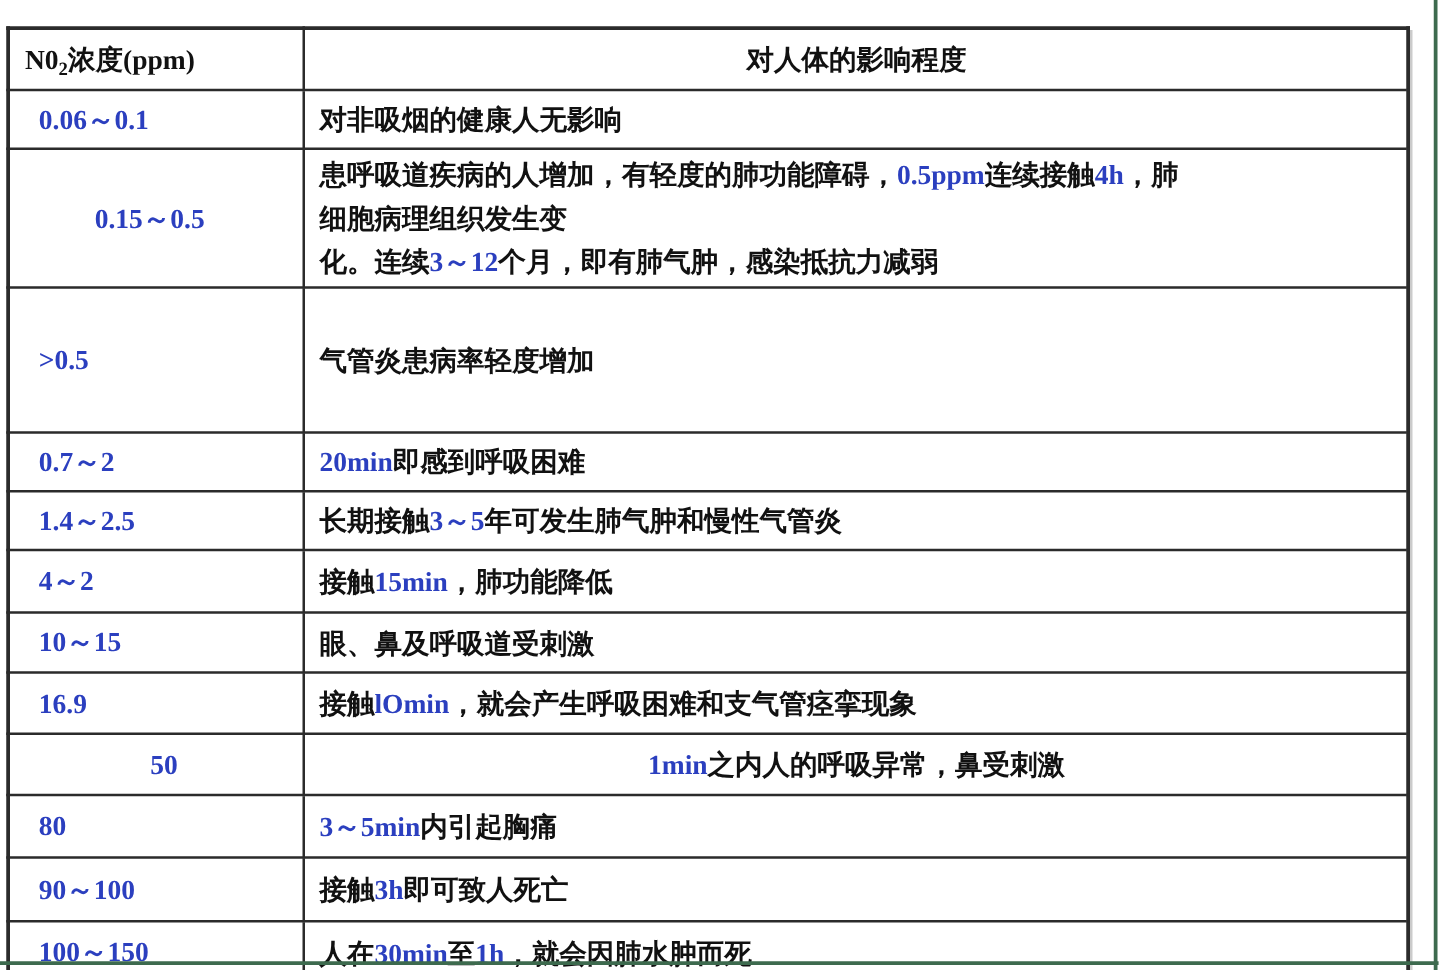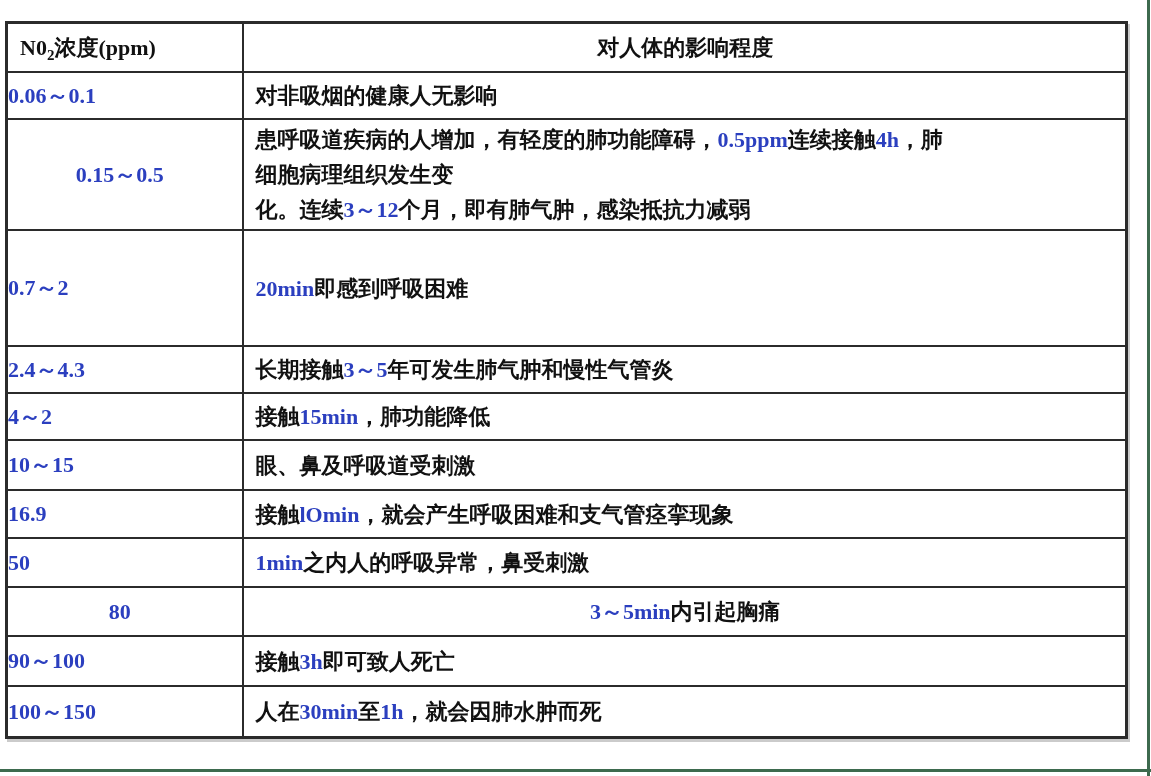--- a/index.html
+++ b/index.html
@@ -19,21 +19,21 @@
     vertical-align:middle;
     overflow:hidden;
   }
   .doc-table{border:3px solid #2b2b2b;margin-top:13px;}
   .doc-table col.c1{width:236px;}
   .doc-table thead th{height:43px;}
   .doc-table th.h1{text-align:left;}
   .doc-table th.h2{text-align:center;}
   .sub2{font-size:15px;vertical-align:sub;line-height:0;}
   td.effect{white-space:pre-line;line-height:35px;}
-  td.range{padding-left:0;}
+  td.range{padding-left:23px;}
   td.range.center{text-align:center;padding-left:0;}
   .num{color:#2b3fbf;}
   
   tbody tr:nth-child(1) td{height:41px;}
   tbody tr:nth-child(2) td{height:44px;}
   tbody tr:nth-child(3) td{height:110px;}
   tbody tr:nth-child(3) td.effect{vertical-align:middle;}
   tbody tr:nth-child(4) td{height:41px;}
   tbody tr:nth-child(5) td{height:41px;}
   tbody tr:nth-child(6) td{height:44px;}
@@ -66,25 +66,29 @@
         <td class="range"><span class="num">0.06～0.1</span></td>
         <td class="effect">对非吸烟的健康人无影响</td>
       </tr>
       <tr>
         <td class="range center"><span class="num">0.15～0.5</span></td>
         <td class="effect">患呼吸道疾病的人增加，有轻度的肺功能障碍，<span class="num">0.5ppm</span>连续接触<span class="num">4h</span>，肺
 细胞病理组织发生变
 化。连续<span class="num">3～12</span>个月，即有肺气肿，感染抵抗力减弱</td>
       </tr>
       <tr>
+        <td class="range"><span class="num">&gt;0.5</span></td>
+        <td class="effect">气管炎患病率轻度增加</td>
+      </tr>
+      <tr>
         <td class="range"><span class="num">0.7～2</span></td>
         <td class="effect"><span class="num">20min</span>即感到呼吸困难</td>
       </tr>
       <tr>
-        <td class="range"><span class="num">2.4～4.3</span></td>
+        <td class="range"><span class="num">1.4～2.5</span></td>
         <td class="effect">长期接触<span class="num">3～5</span>年可发生肺气肿和慢性气管炎</td>
       </tr>
       <tr>
         <td class="range"><span class="num">4～2</span></td>
         <td class="effect">接触<span class="num">15min</span>，肺功能降低</td>
       </tr>
       <tr>
         <td class="range"><span class="num">10～15</span></td>
         <td class="effect">眼、鼻及呼吸道受刺激</td>
       </tr>

